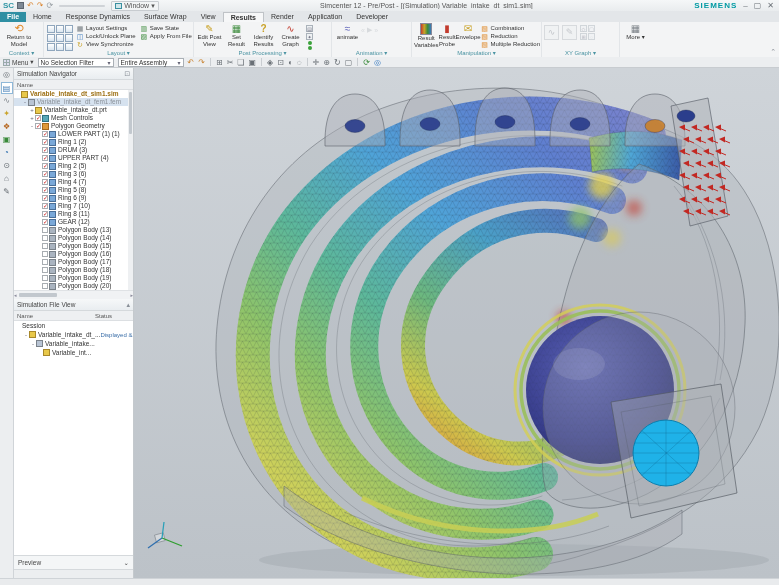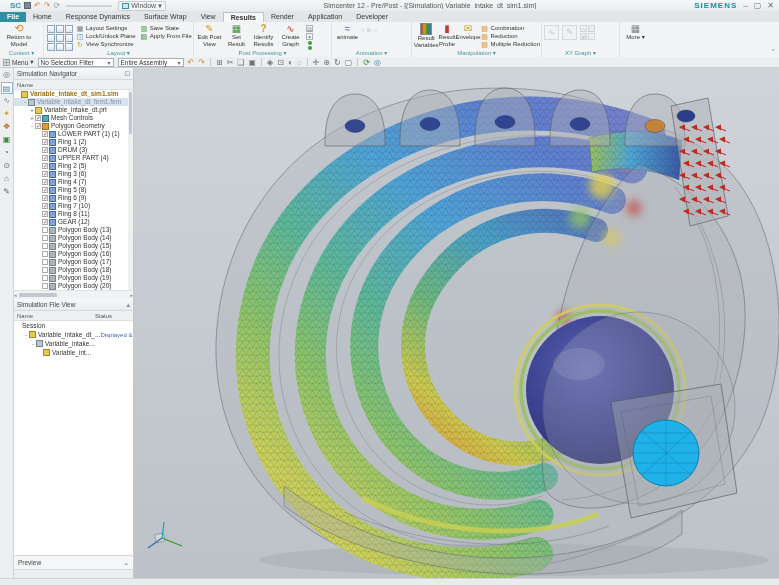--- a/index.html
+++ b/index.html
@@ -3,21 +3,21 @@
 <meta charset="utf-8">
 <style>
   html,body{margin:0;padding:0;background:#9aa0a6;}
   #app{position:relative;width:779px;height:585px;background:#f3f4f5;overflow:hidden;
        font-family:"Liberation Sans","DejaVu Sans",sans-serif;color:#333;
        -webkit-font-smoothing:antialiased;}
   
   #titlebar{position:absolute;left:0;top:0;width:779px;height:11px;
     background:linear-gradient(#f5f7f8,#e9ecee);border-bottom:1px solid #d3d7da;
     display:flex;align-items:center;font-size:7px;}
-  .tb-left{display:flex;align-items:center;gap:3px;padding-left:10px;}
+  .tb-left{display:flex;align-items:center;gap:3px;padding-left:3px;}
   .sc-logo{font-weight:bold;color:#2f96a5;font-size:8px;letter-spacing:0;}
   .floppy{width:7px;height:7px;background:#7d8894;border:1px solid #5c6670;box-sizing:border-box;}
   .tb-ic{color:#d9822b;font-size:8px;line-height:8px;}
   .tb-ic.gray{color:#9aa0a6;}
   .tslider{width:46px;height:2px;background:#cfd3d7;border-radius:1px;margin:0 3px;}
   .winbtn{display:flex;align-items:center;gap:2px;color:#555;border:1px solid #c8ccd0;
     background:#f2f4f5;padding:0 3px;height:8px;border-radius:1px;}
   .winbtn .wsq{width:5px;height:4px;border:1px solid #3a8fa0;background:#cfe6ea;}
   .tb-title{flex:1;text-align:center;color:#555;font-size:7px;white-space:nowrap;overflow:hidden;}
   .tb-right{display:flex;align-items:center;gap:6px;padding-right:5px;}

